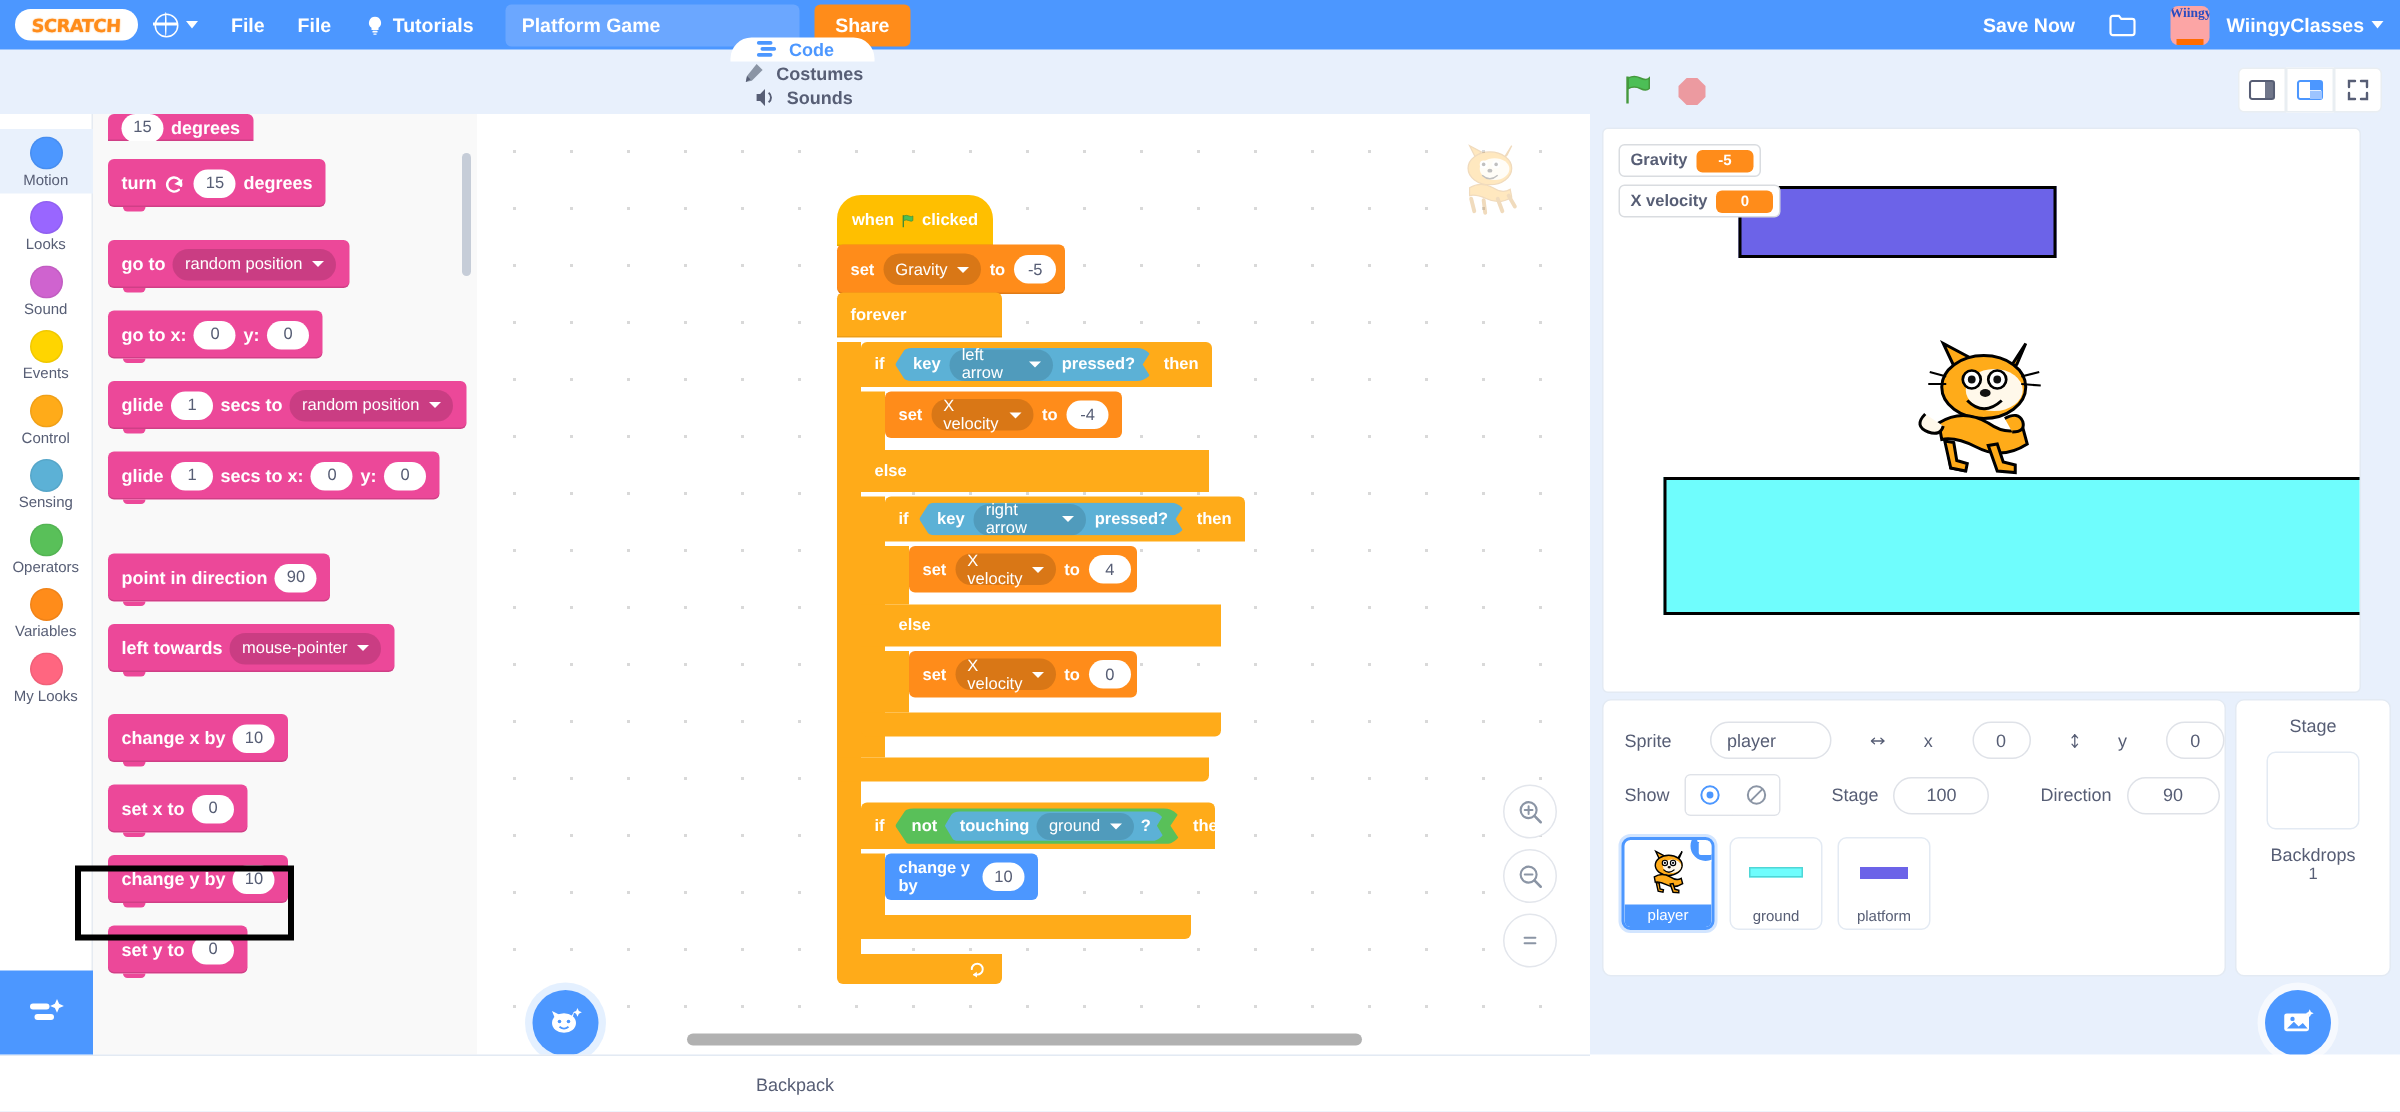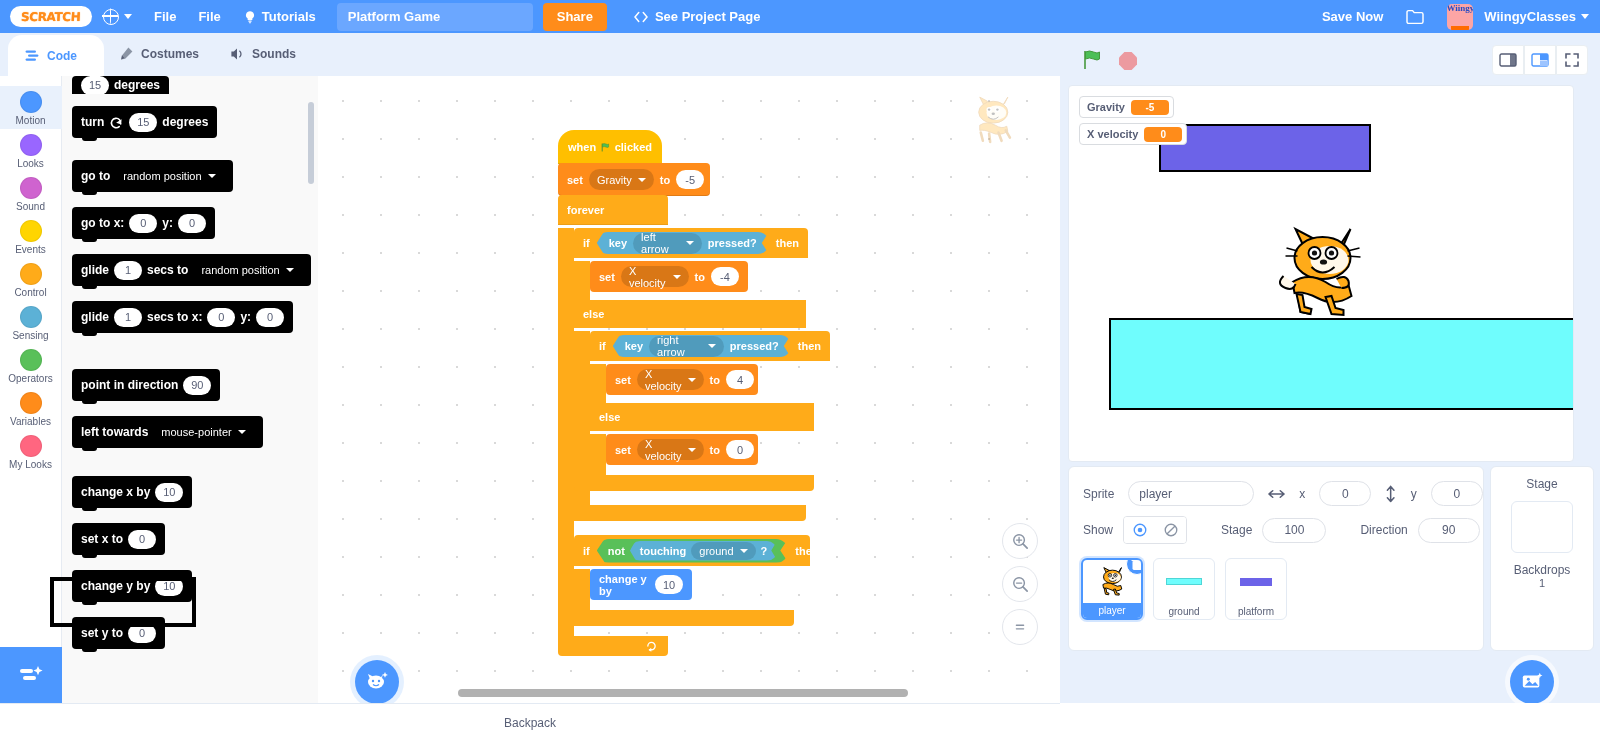--- a/index.html
+++ b/index.html
@@ -61,22 +61,22 @@
   .user-avatar{
     width:26px;height:26px;border-radius:5px;background:#fca5a5;
     display:flex;align-items:center;justify-content:space-between;overflow:hidden;
     flex-direction:column; margin-right:6px;
   }
   .user-avatar .w1{ font-size:9px;font-weight:bold;color:#2b4cc0;line-height:9px;font-family:"Liberation Serif",serif;}
   .user-avatar .w2{ width:18px;height:4px;background:#ff6b00;margin-top:1px;}
 
   
   .tabrow {
-    position:absolute; top:35px; left:0; width:1060px; height:43px;
-    display:flex; align-items:flex-start; padding-left:8px;
+    position:absolute; top:25px; left:0; width:1060px; height:43px;
+    display:flex; align-items:center; padding-left:8px;flex-direction:column;
   }
   .tab {
     height:38px; min-width:96px; padding:0 16px;
     border-top-left-radius:14px; border-top-right-radius:14px;
     background:#e8f0fc; color:#575e75; font-size:12px; font-weight:bold;
     display:flex; align-items:center; gap:7px; cursor:pointer;
     margin-right:-2px;
   }
   .tab.active { background:#fff; color:#4c97ff; height:41px; z-index:2;}
   .tab .ti{ width:16px;height:16px; display:block;}
@@ -134,21 +134,21 @@
     white-space:nowrap;
   }
   .blk:before{ 
     content:""; position:absolute; left:10px; top:-0px; width:14px;height:0;
   }
   .blk:after{ 
     content:""; position:absolute; left:10px; bottom:-3px; width:15px;height:3px;
     border-bottom-left-radius:4px;border-bottom-right-radius:4px;
     background:inherit;
   }
-  .motion{ background:#000000; }
+  .motion{ background:#ec4899; }
   .oval-num{
     background:#fff; color:#575e75; border-radius:12px; height:19px;
     min-width:28px; padding:0 7px; display:inline-flex; align-items:center;
     justify-content:center; font-size:11px; font-weight:normal;
   }
   .drop{
     border-radius:12px; height:21px; padding:0 8px; display:inline-flex;
     align-items:center; gap:6px; font-size:11px; color:#fff; font-weight:normal;
     background:rgba(0,0,0,.14);
   }
@@ -199,21 +199,21 @@
     background:#6c63e8; border:2px solid #000; }
   .plat-cyan{ position:absolute; left:40px; top:232px; width:520px; height:92px;
     background:#6ffdfd; border:2px solid #000; }
   .cat-stage{ position:absolute; left:200px; top:138px; }
 
   
   .spritepanel{
     position:absolute; top:466px; left:1068px; width:416px; height:185px;
     background:#fff; border:1px solid #e3eaf3; border-radius:6px;
   }
-  .sp-info{ display:flex; align-items:center; padding:14px 0 0 14px; gap:14px; font-size:12px;}
+  .sp-info{ display:flex; align-items:center; padding:14px 0 0 14px; gap:26px; font-size:12px;}
   .sp-field{
     border:1px solid #dfe2e8; border-radius:14px; height:25px; background:#fff;
     display:flex; align-items:center; padding:0 10px; font-size:12px; color:#575e75;
   }
   .sp-field.center{ justify-content:center; }
   .sp-row2{ display:flex; align-items:center; padding:10px 0 0 14px; gap:10px; font-size:12px;}
   .showbtns{ display:flex; border:1px solid #dfe2e8; border-radius:4px; overflow:hidden;}
   .showbtn{ width:31px;height:26px;display:flex;align-items:center;justify-content:center;cursor:pointer;background:#fff;}
   .showbtn.on{ }
   .sprite-list{ display:flex; gap:10px; padding:14px 0 0 12px;}
@@ -281,27 +281,20 @@
     <div class="mb-item">
       <svg class="bulb" viewBox="0 0 24 24">
         <path d="M12 2a7 7 0 0 0-4 12.7V17h8v-2.3A7 7 0 0 0 12 2z" fill="#fff"></path>
         <rect x="9" y="18" width="6" height="2" rx="1" fill="#fff"></rect>
         <rect x="10" y="21" width="4" height="1.6" rx=".8" fill="#fff"></rect>
       </svg>
       <span>Tutorials</span>
     </div>
     <input class="title-input" value="Platform Game" placeholder="Project title" style="">
     <button class="share-btn">Share</button>
-    <div class="mb-item proj-page">
-      <svg width="18" height="18" viewBox="0 0 24 24">
-        <path d="M9 6 L4 12 L9 18" stroke="#fff" stroke-width="2" fill="none" stroke-linecap="round"></path>
-        <path d="M15 6 L20 12 L15 18" stroke="#fff" stroke-width="2" fill="none" stroke-linecap="round"></path>
-      </svg>
-      <span>See Project Page</span>
-    </div>
     <div class="mb-spacer"></div>
     <div class="mb-item">Save Now</div>
     <div class="mb-item">
       <svg class="folder-ico" viewBox="0 0 24 20">
         <path d="M2 4a2 2 0 0 1 2-2h5l2 2.5h9a2 2 0 0 1 2 2V16a2 2 0 0 1-2 2H4a2 2 0 0 1-2-2z" fill="none" stroke="#fff" stroke-width="1.8"></path>
       </svg>
     </div>
     <div class="mb-item">
       <span class="user-avatar">
         <span class="w1">Wiingy</span>

